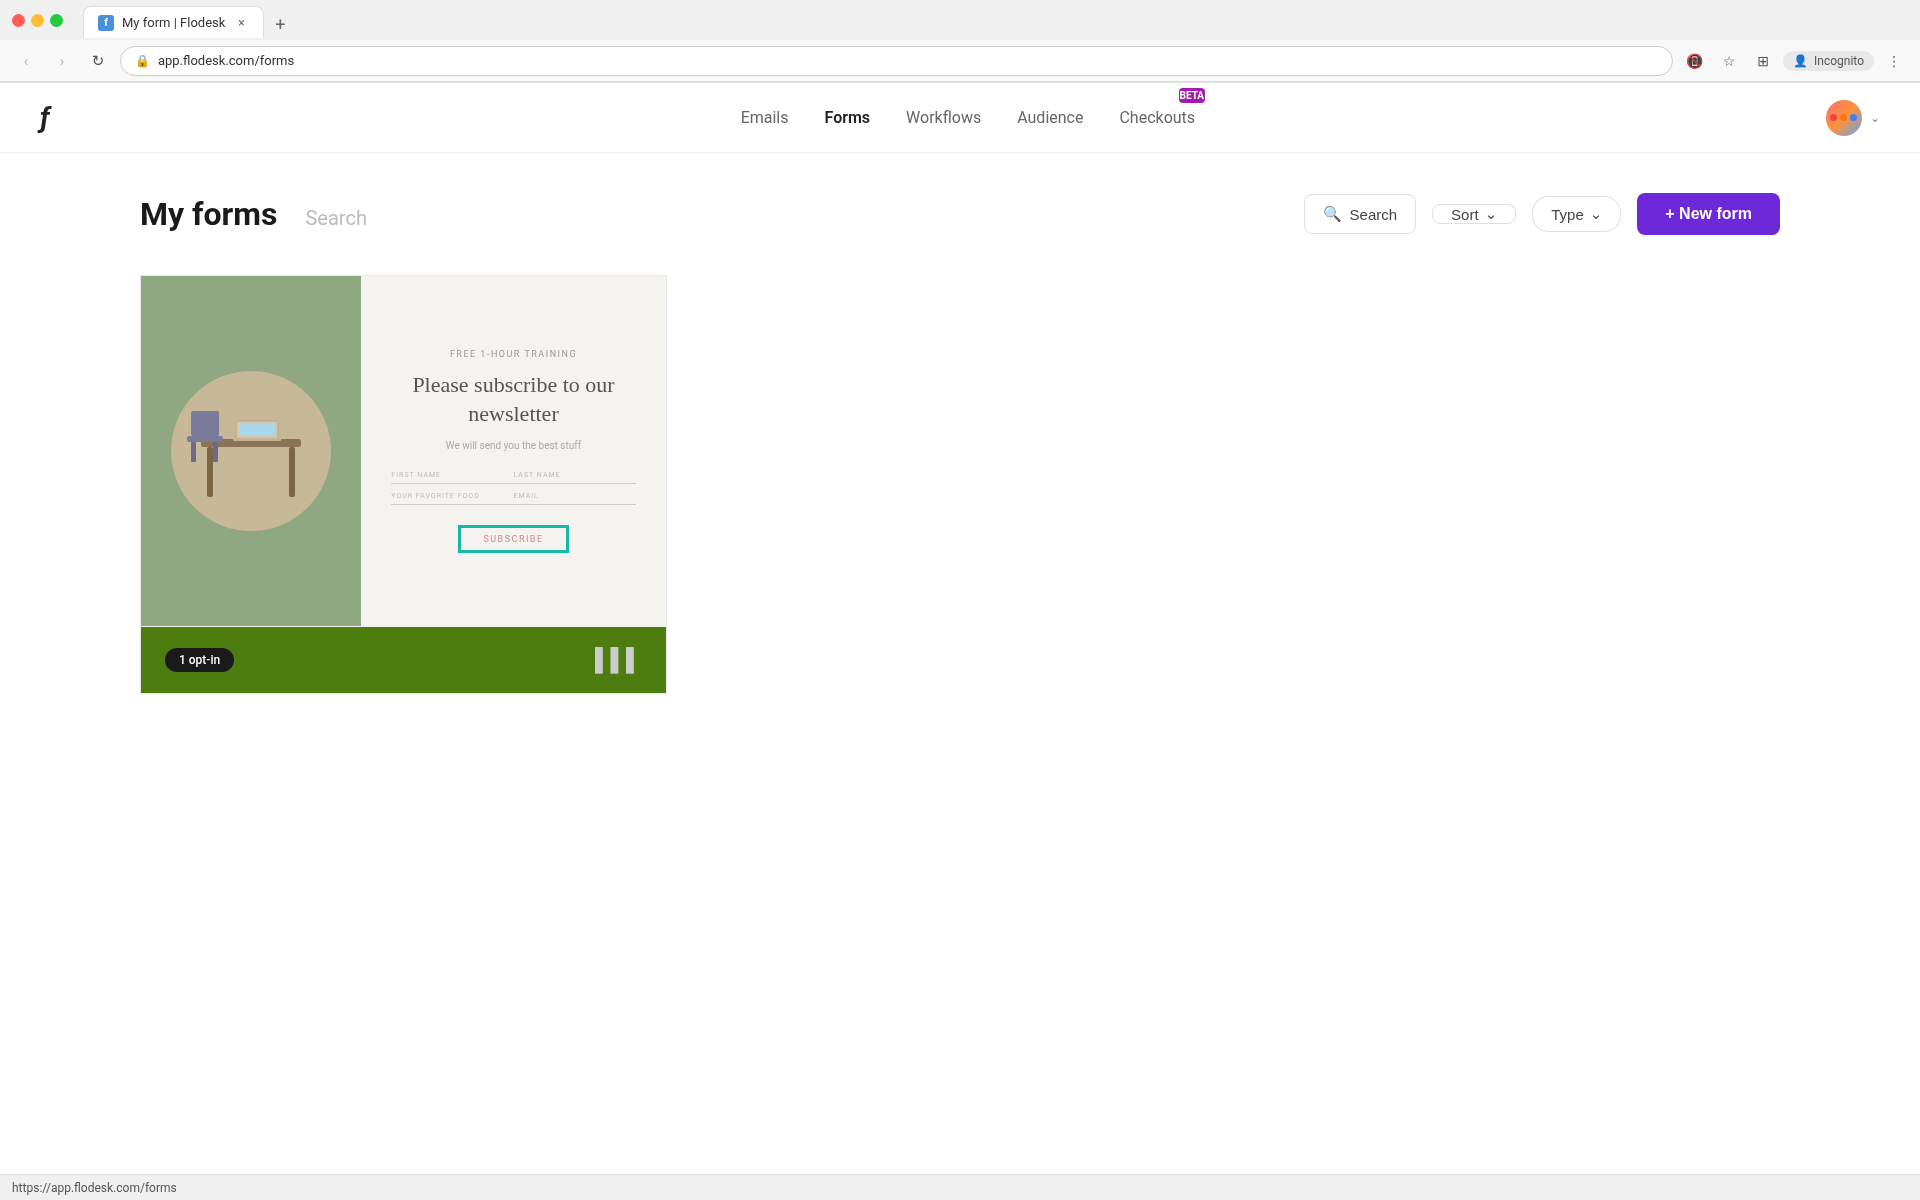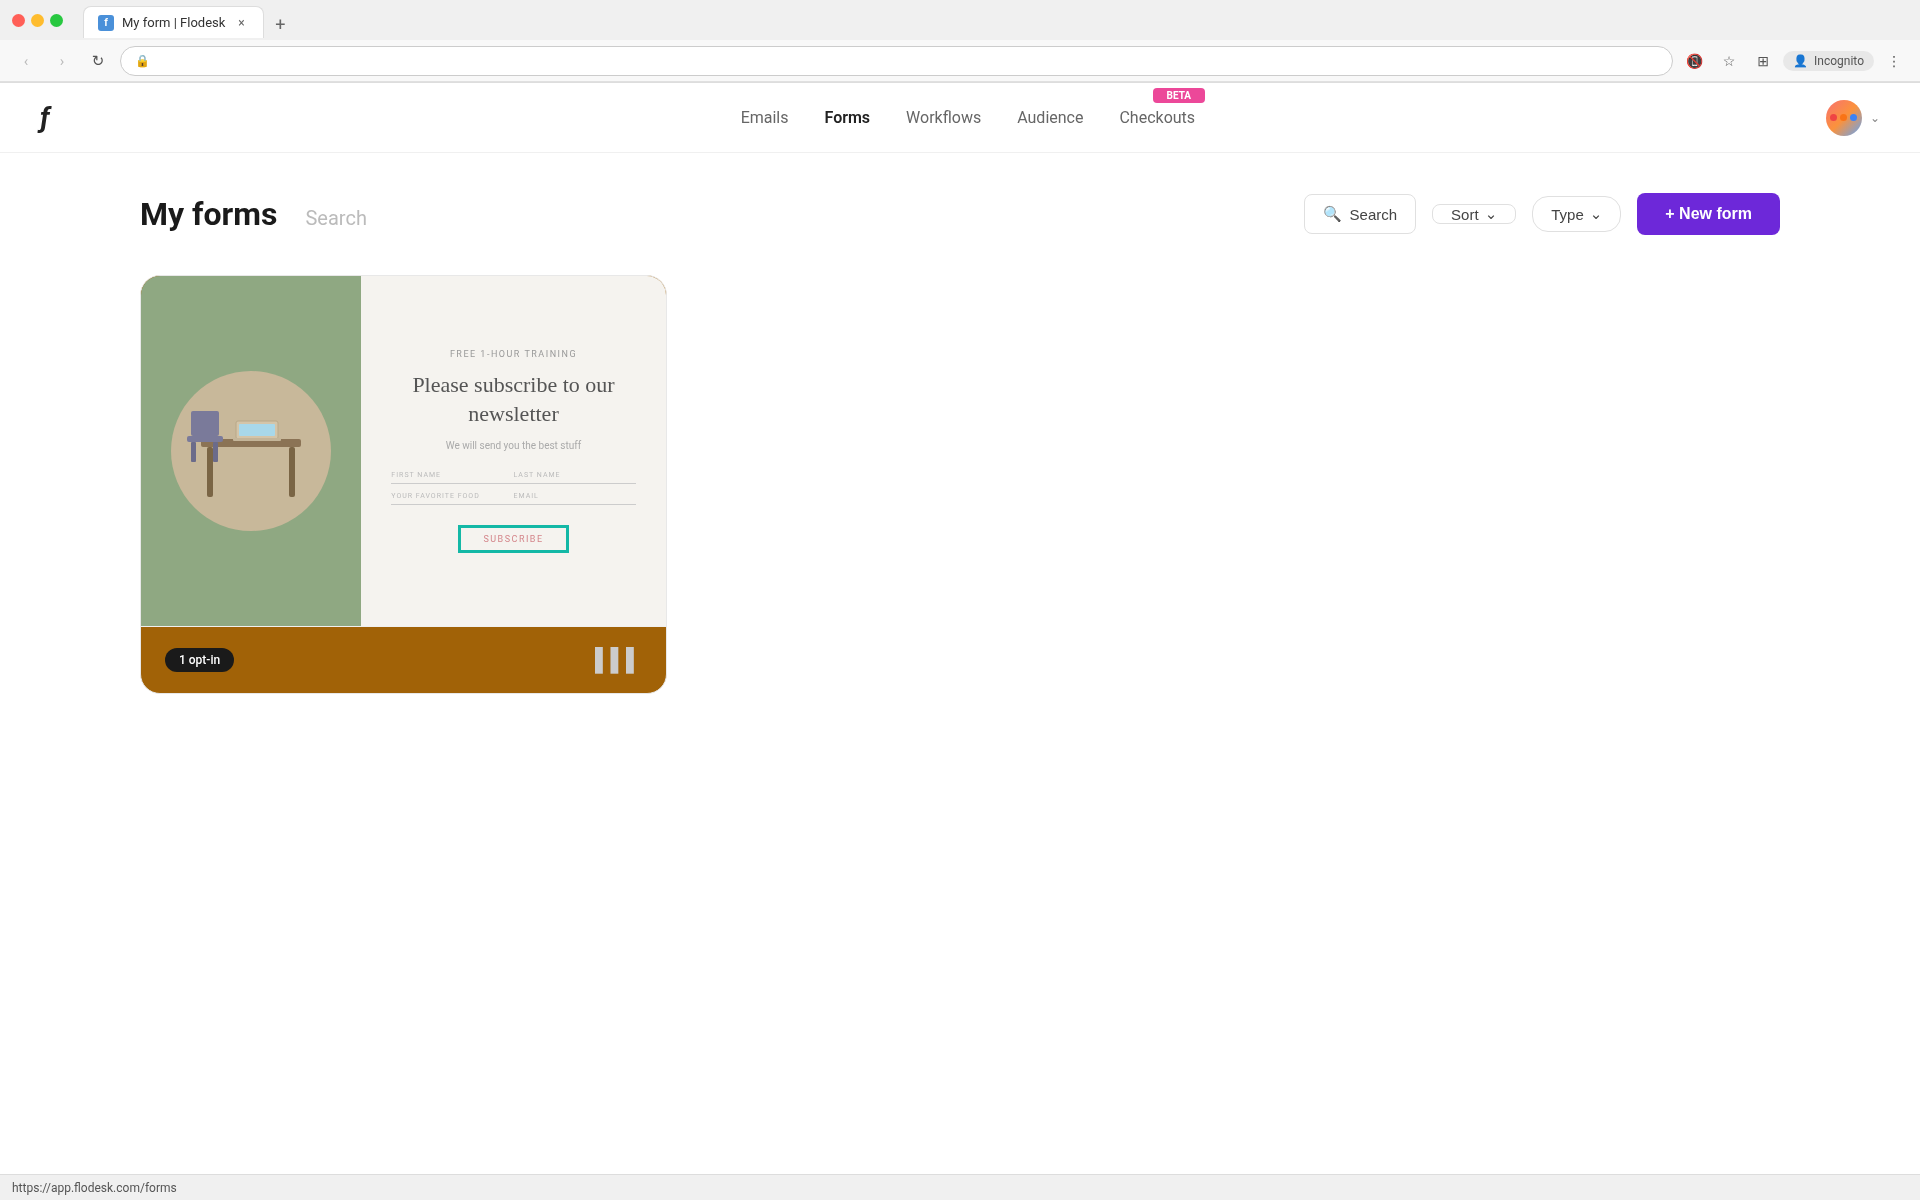--- a/index.html
+++ b/index.html
@@ -184,25 +184,25 @@
       padding: 4px 0;
     }
     .nav-item.active { color: #222; font-weight: 600; }
     .nav-item-wrapper {
       position: relative;
       display: flex;
       align-items: center;
       gap: 6px;
     }
     .beta-badge {
-      background: #ec4899;
+      background: #a21caf;
       color: white;
       font-size: 10px;
       font-weight: 700;
-      padding: 2px 14px;
+      padding: 2px 1px;
       border-radius: 4px;
       position: absolute;
       top: -16px;
       right: -10px;
     }
     .header-right {
       display: flex;
       align-items: center;
       gap: 8px;
     }
@@ -316,25 +316,25 @@
     }
 
     
     .forms-grid {
       display: grid;
       grid-template-columns: repeat(auto-fill, minmax(500px, 1fr));
       gap: 30px;
     }
     .form-card {
       border: 1px solid #e8e8e8;
-      border-radius: 20px;
+      border-radius: 0;
       overflow: hidden;
       cursor: pointer;
       transition: box-shadow 0.2s;
-      background: #a16207;
+      background: #4d7c0f;
     }
 
     .form-preview {
       width: 100%;
       height: 350px;
       overflow: hidden;
       position: relative;
     }
 
     
@@ -493,20 +493,21 @@
       <div class="tab-new">+</div>
     </div>
   </div>
 
   <div class="browser-addressbar">
     <div class="nav-btn disabled">‹</div>
     <div class="nav-btn disabled">›</div>
     <div class="nav-btn">↻</div>
     <div class="address-bar">
       <span class="lock-icon">🔒</span>
+      <span class="address-text">app.flodesk.com/forms</span>
     </div>
     <div class="browser-actions">
       <div class="browser-action-btn">📵</div>
       <div class="browser-action-btn">☆</div>
       <div class="browser-action-btn">⊞</div>
       <div class="incognito-badge">
         <span>👤</span>
         <span>Incognito</span>
       </div>
       <div class="browser-action-btn">⋮</div>

